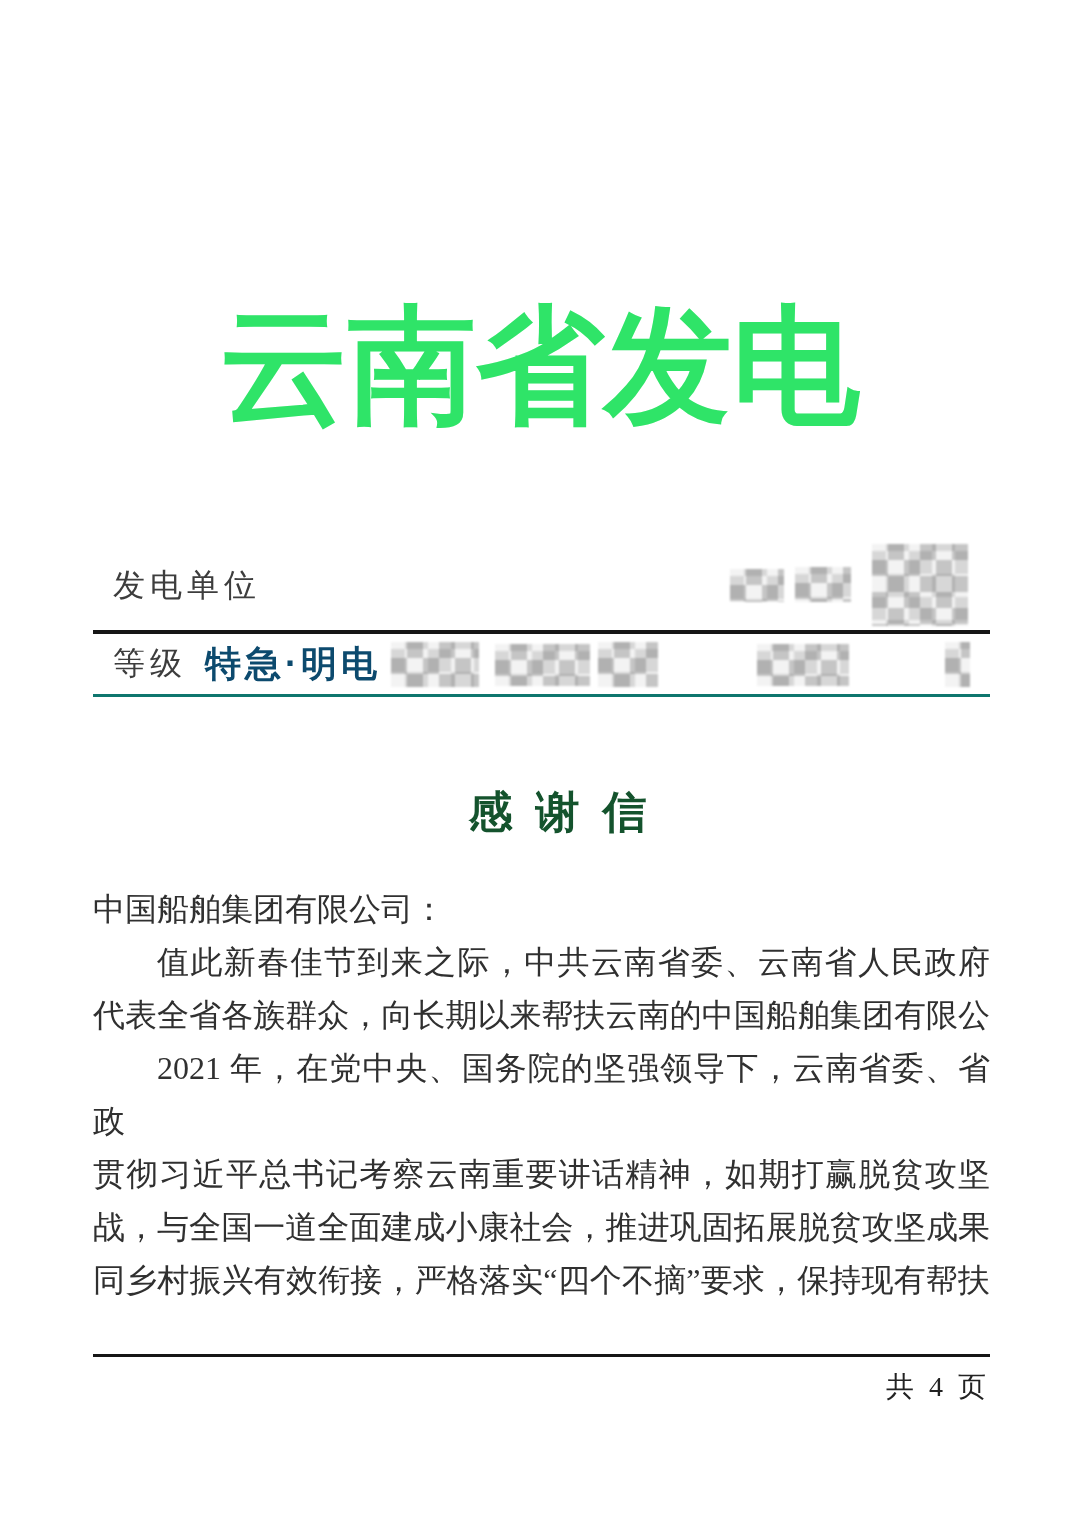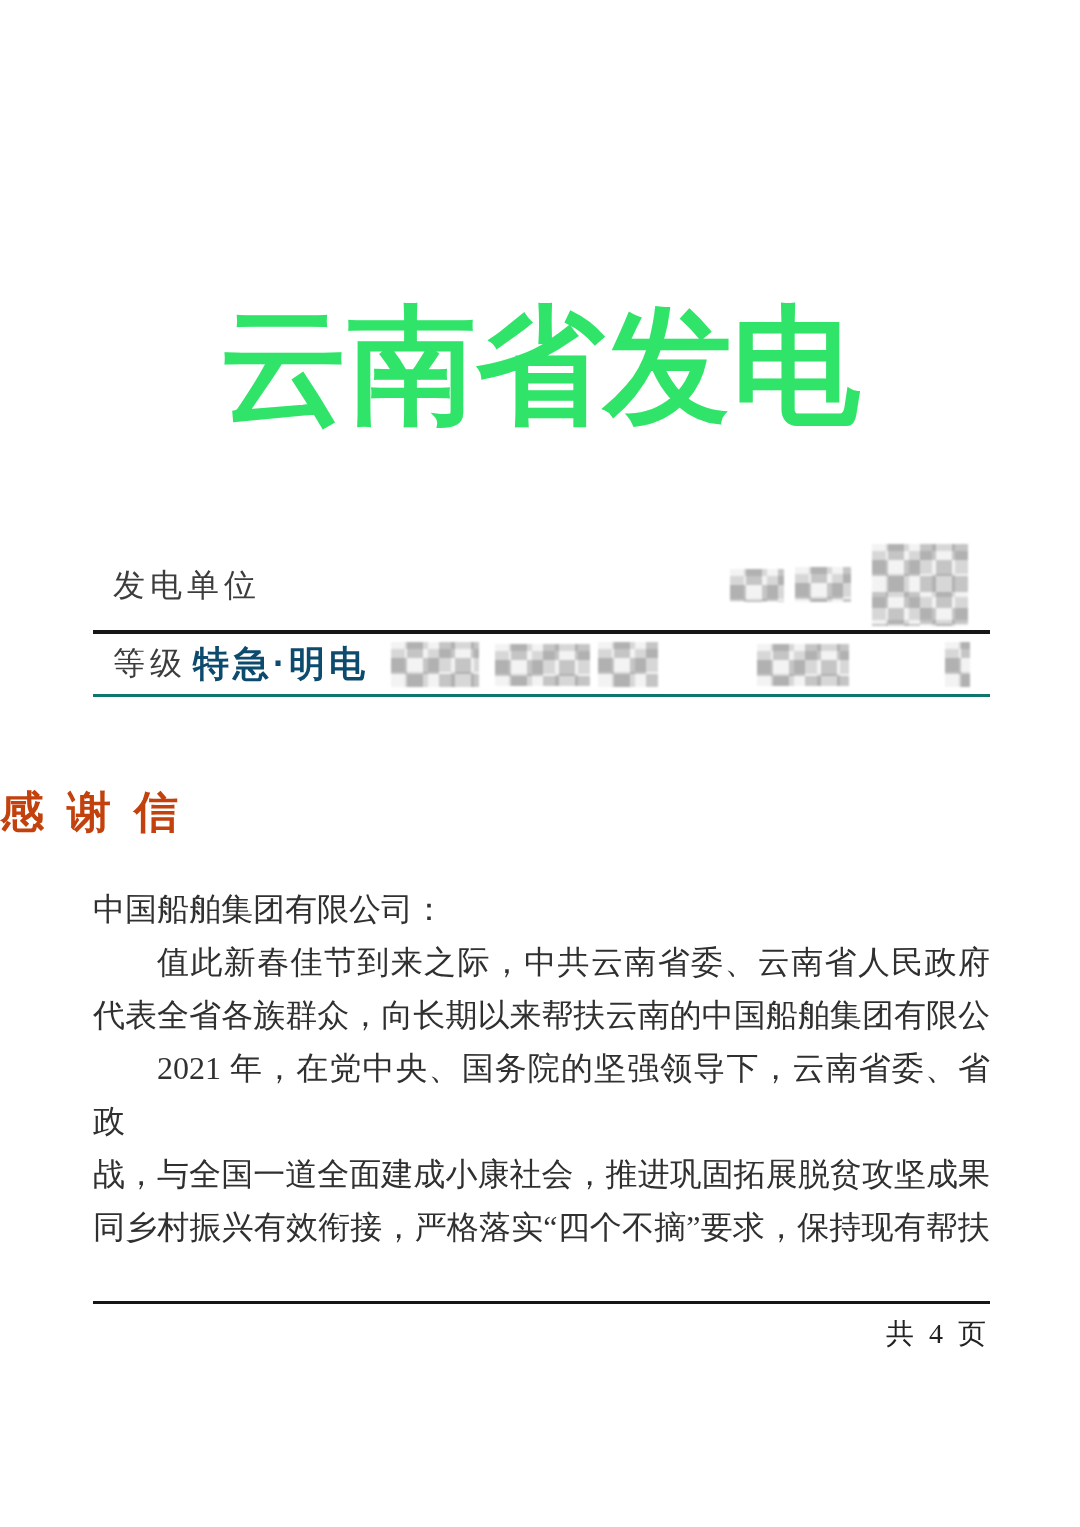--- a/index.html
+++ b/index.html
@@ -19,21 +19,21 @@
     line-height:150px;
     font-weight:700;
     letter-spacing:0px;
     font-family:"Liberation Serif","DejaVu Serif",serif;
   }
   
   .hdr{
     margin:100px 90px 0 93px;
     width:897px;
   }
-  .hdr-row{position:relative;display:flex;align-items:center;}
+  .hdr-row{position:relative;display:flex;align-items:center;gap:12px;}
   .hdr-row1{height:88px;border-bottom:4px solid #161616;}
   .hdr-row2{height:60px;border-bottom:3px solid #0f766e;text-align:center;}
   .hdr-label{
     margin-left:20px;
     font-size:32px;
     letter-spacing:5px;
     color:#3d3d3d;
     white-space:nowrap;
   }
   .issuer-block{
@@ -69,25 +69,27 @@
   .mA2{left:702px;top:25px;width:56px;height:35px;}
   .mA3{left:779px;top:2px;width:96px;height:82px;}
   .mB1{left:298px;top:8px;width:88px;height:45px;}
   .mB2{left:402px;top:10px;width:95px;height:42px;}
   .mB3{left:505px;top:8px;width:60px;height:45px;}
   .mB4{left:664px;top:10px;width:92px;height:42px;}
   .mB5{left:852px;top:8px;width:25px;height:45px;}
   
   .letter-title{
     margin-top:92px;
+    text-align:center;
     font-size:44px;
     line-height:48px;
     font-weight:700;
     letter-spacing:6px;
-    color:#c2410c;
+    color:#14532d;
+    margin-left:41px;
   }
   
   .letter-body{
     margin:46px 90px 0 93px;
     width:897px;
     font-size:32px;
     line-height:53px;
     color:#303030;
   }
   .body-line{white-space:nowrap;}
@@ -139,20 +141,21 @@
     </div>
   </div>
 
   <div class="letter-title">感 谢 信</div>
 
   <div class="letter-body">
     <div class="body-line">中国船舶集团有限公司：</div>
     <div class="body-line jfull indent">值此新春佳节到来之际，中共云南省委、云南省人民政府</div>
     <div class="body-line jfull">代表全省各族群众，向长期以来帮扶云南的中国船舶集团有限公</div>
     <div class="body-line jfull indent">2021 年，在党中央、国务院的坚强领导下，云南省委、省政</div>
+    <div class="body-line jfull">贯彻习近平总书记考察云南重要讲话精神，如期打赢脱贫攻坚</div>
     <div class="body-line jfull">战，与全国一道全面建成小康社会，推进巩固拓展脱贫攻坚成果</div>
     <div class="body-line jfull">同乡村振兴有效衔接，严格落实“四个不摘”要求，保持现有帮扶</div>
   </div>
 
   <div class="footer-rule"></div>
   <div class="page-count">共 4 页</div>
 
 </div>
 
 </body></html>

